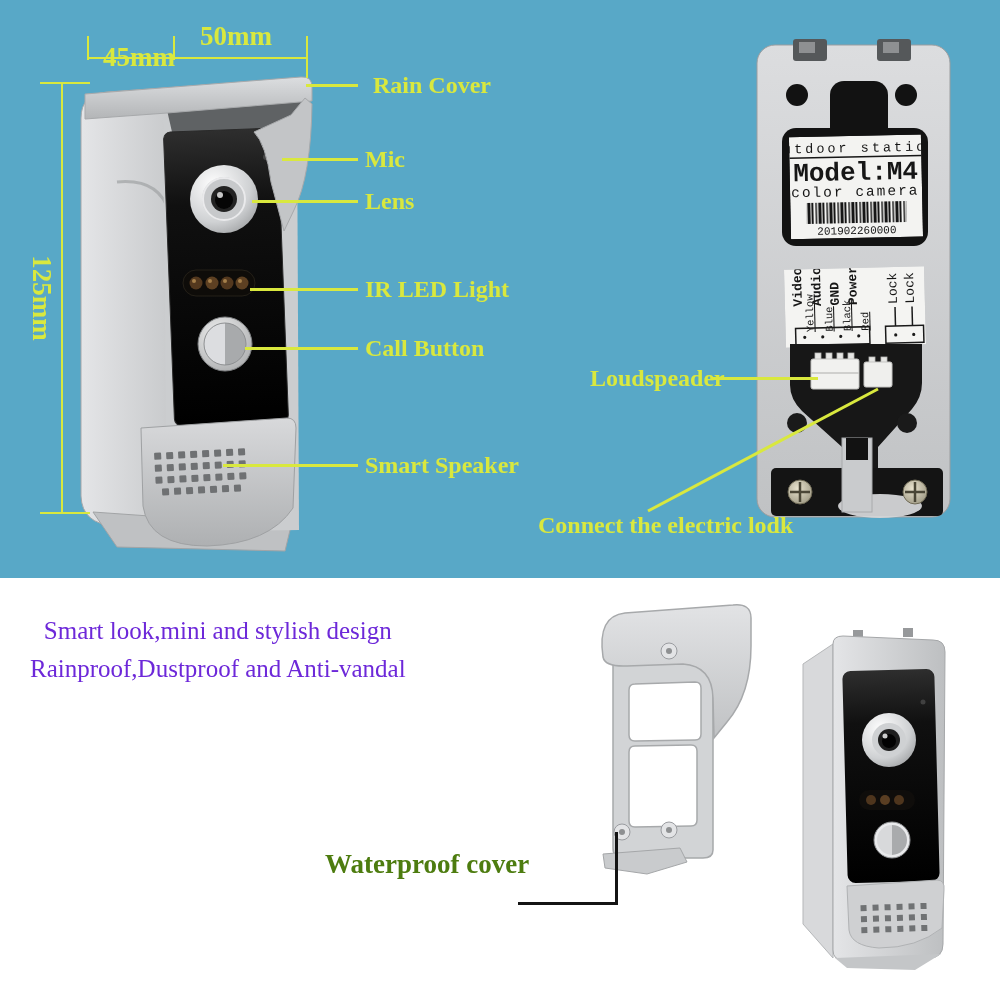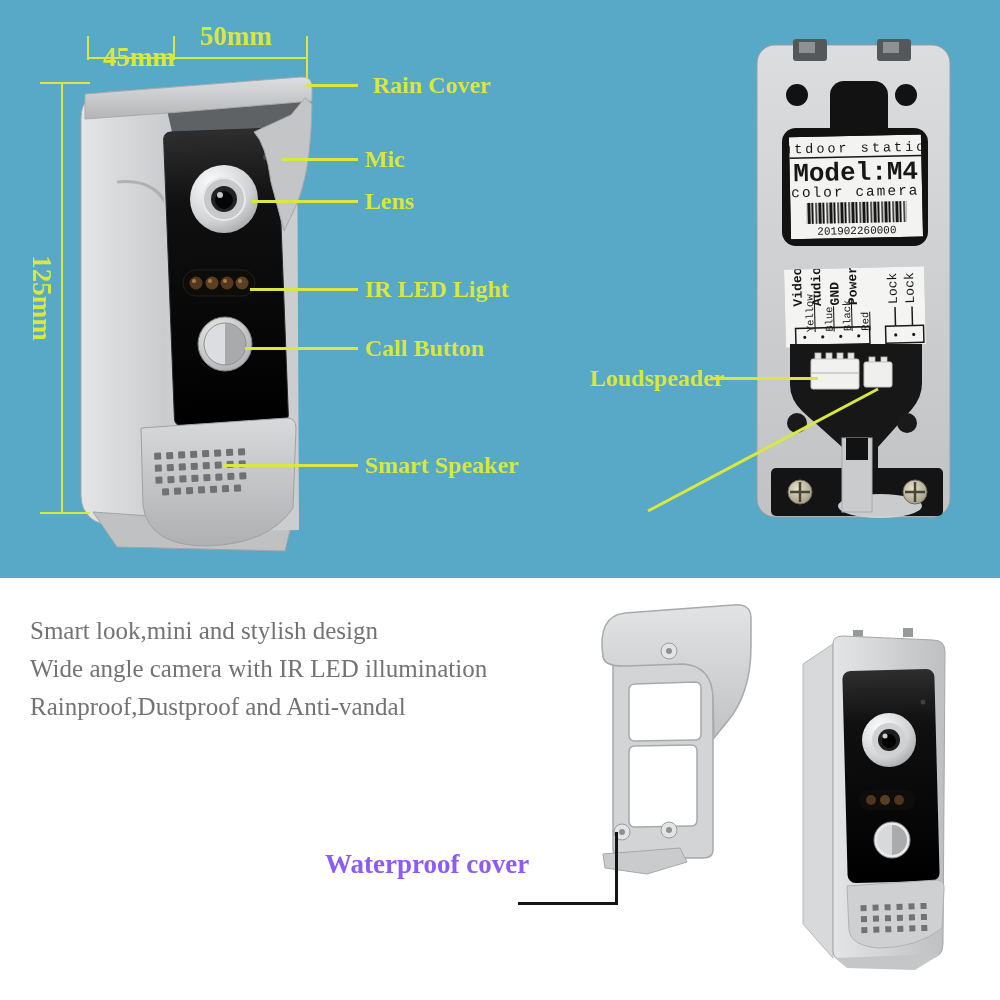--- a/index.html
+++ b/index.html
@@ -4,22 +4,22 @@
 <style>
   html,body{margin:0;padding:0;background:#ffffff;}
   .canvas{position:relative;width:1000px;height:1000px;overflow:hidden;background:#ffffff;
           font-family:"Liberation Serif", serif;}
   .top-bg{position:absolute;left:0;top:0;width:1000px;height:578px;background:#58a8c7;}
   .abs{position:absolute;}
   .co{position:absolute;font:600 24px "Liberation Serif", serif;color:#d9e83e;white-space:nowrap;}
   .dim{position:absolute;font:700 27px "Liberation Serif", serif;color:#d9e83e;white-space:nowrap;}
   .yline{position:absolute;background:#d9e83e;}
   .kline{position:absolute;background:#141414;}
-  .features{position:absolute;left:30px;top:612px;font:400 25px/38px "Liberation Serif", serif;color:#737373;}
-  .wpl{position:absolute;left:325px;top:849px;font:700 27px "Liberation Serif", serif;color:#8b5cf6;white-space:nowrap;}
+  .features{position:absolute;left:30px;top:612px;font:400 25px/38px "Liberation Serif", serif;color:#6d28d9;text-align:center;}
+  .wpl{position:absolute;left:325px;top:849px;font:700 27px "Liberation Serif", serif;color:#4d7c0f;white-space:nowrap;}
   svg text{font-family:"Liberation Mono", monospace;fill:#161616;}
 </style>
 </head>
 <body>
 
 <div class="canvas">
 
   <div class="top-bg"></div>
 
   <svg class="abs" style="left:55px;top:60px" width="270" height="500" viewBox="0 0 270 500">
@@ -274,24 +274,24 @@
 
   <div class="yline" style="left:223px;top:464px;width:135px;height:3px"></div>
   <div class="co" style="left:365px;top:452px">Smart Speaker</div>
 
   <div class="co" style="left:590px;top:365px">Loudspeader</div>
   <div class="yline" style="left:712px;top:377px;width:106px;height:3px"></div>
 
   <svg class="abs" style="left:640px;top:383px" width="245" height="135" viewBox="0 0 245 135">
     <line x1="8" y1="128" x2="238" y2="6" stroke="#d9e83e" stroke-width="3"></line>
   </svg>
+  <div class="co" style="left:538px;top:512px">Connect the electric lodk</div>
 
   <div class="features">
     <div>Smart look,mini and stylish design</div>
-    <div>Wide angle camera with IR LED illumination</div>
     <div>Rainproof,Dustproof and Anti-vandal</div>
   </div>
 
   <svg class="abs" style="left:585px;top:602px" width="175" height="285" viewBox="0 0 175 285">
     <defs>
       <linearGradient id="gHood2" x1="0" y1="0" x2="0" y2="1">
         <stop offset="0" stop-color="#e2e3e5"></stop>
           <stop offset="1" stop-color="#c0c2c4"></stop>
       </linearGradient>
     </defs>

